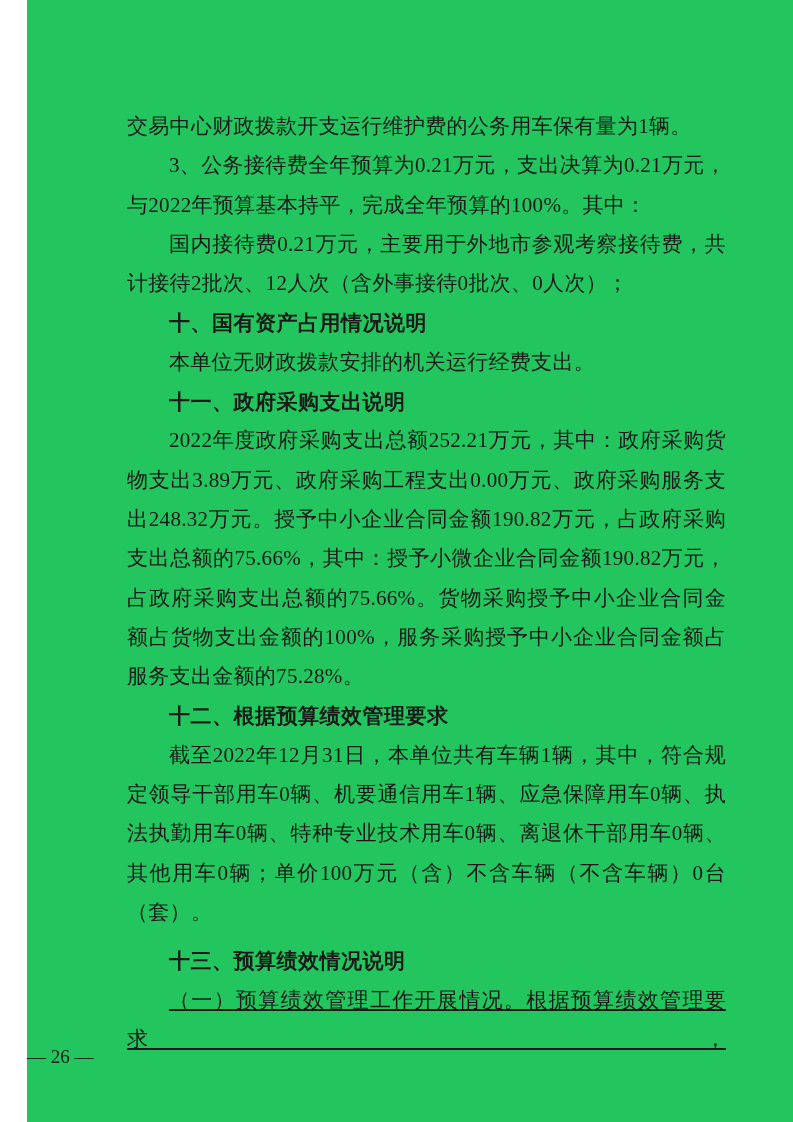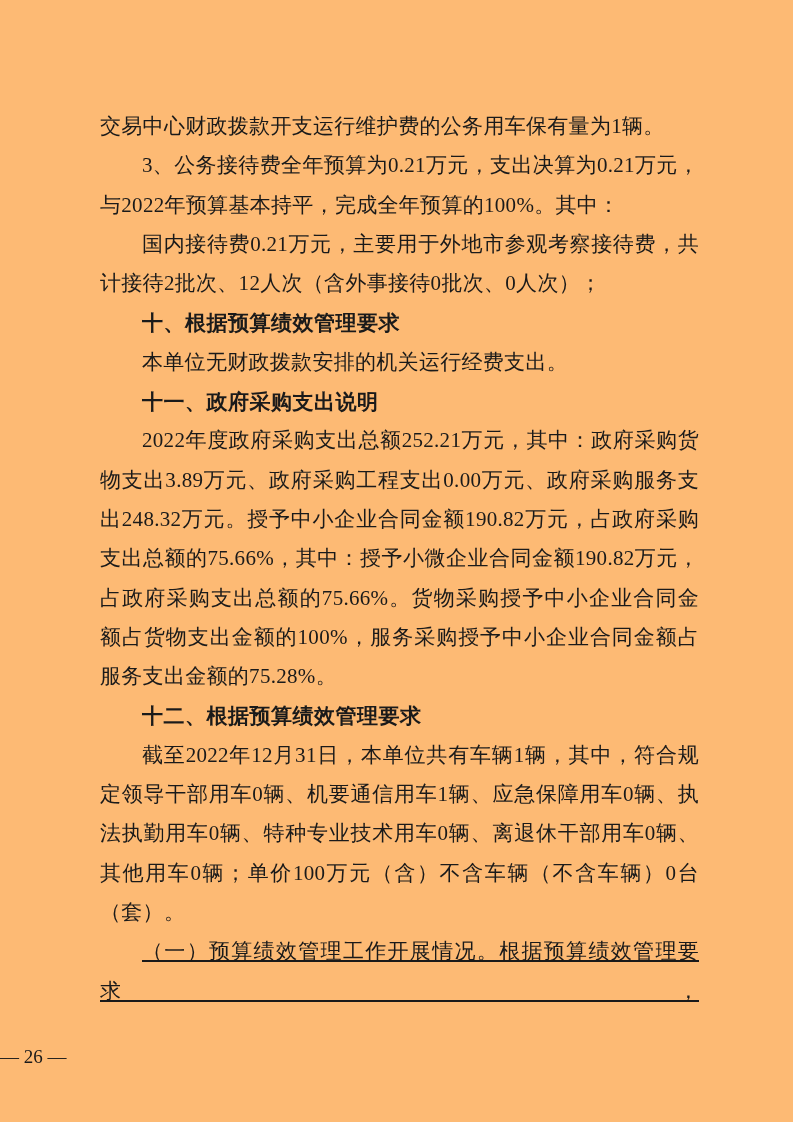--- a/index.html
+++ b/index.html
@@ -11,21 +11,22 @@
     width: 793px;
     height: 1122px;
     position: relative;
     overflow: hidden;
     font-family: "Liberation Serif", "DejaVu Serif", serif;
     color: #1a1a1a;
   }
   .page {
     position: absolute;
     inset: 0;
-    background: #fdba74;
+    background: #22c55e;
+    margin-left: 27px;
   }
   .doc-body {
     position: absolute;
     left: 100px;
     top: 107px;
     width: 599px;
   }
   .para {
     margin: 0;
     font-size: 21px;
@@ -61,22 +62,23 @@
   }
 </style>
 </head>
 <body>
 
 <div class="page">
   <div class="doc-body">
       <p class="para">交易中心财政拨款开支运行维护费的公务用车保有量为1辆。</p>
       <p class="para indent">3、公务接待费全年预算为0.21万元，支出决算为0.21万元，与2022年预算基本持平，完成全年预算的100%。其中：</p>
       <p class="para indent">国内接待费0.21万元，主要用于外地市参观考察接待费，共计接待2批次、12人次（含外事接待0批次、0人次）；</p>
-      <p class="para heading indent">十、根据预算绩效管理要求</p>
+      <p class="para heading indent">十、国有资产占用情况说明</p>
       <p class="para indent">本单位无财政拨款安排的机关运行经费支出。</p>
       <p class="para heading indent">十一、政府采购支出说明</p>
       <p class="para indent">2022年度政府采购支出总额252.21万元，其中：政府采购货物支出3.89万元、政府采购工程支出0.00万元、政府采购服务支出248.32万元。授予中小企业合同金额190.82万元，占政府采购支出总额的75.66%，其中：授予小微企业合同金额190.82万元，占政府采购支出总额的75.66%。货物采购授予中小企业合同金额占货物支出金额的100%，服务采购授予中小企业合同金额占服务支出金额的75.28%。</p>
       <p class="para heading indent">十二、根据预算绩效管理要求</p>
       <p class="para indent">截至2022年12月31日，本单位共有车辆1辆，其中，符合规定领导干部用车0辆、机要通信用车1辆、应急保障用车0辆、执法执勤用车0辆、特种专业技术用车0辆、离退休干部用车0辆、其他用车0辆；单价100万元（含）不含车辆（不含车辆）0台（套）。</p>
+      <p class="para heading indent space-before">十三、预算绩效情况说明</p>
       <p class="para indent stretch-last">（一）预算绩效管理工作开展情况。根据预算绩效管理要求，</p>
     </div>
   <div class="page-number">— 26 —</div>
 </div>
 
 </body></html>

